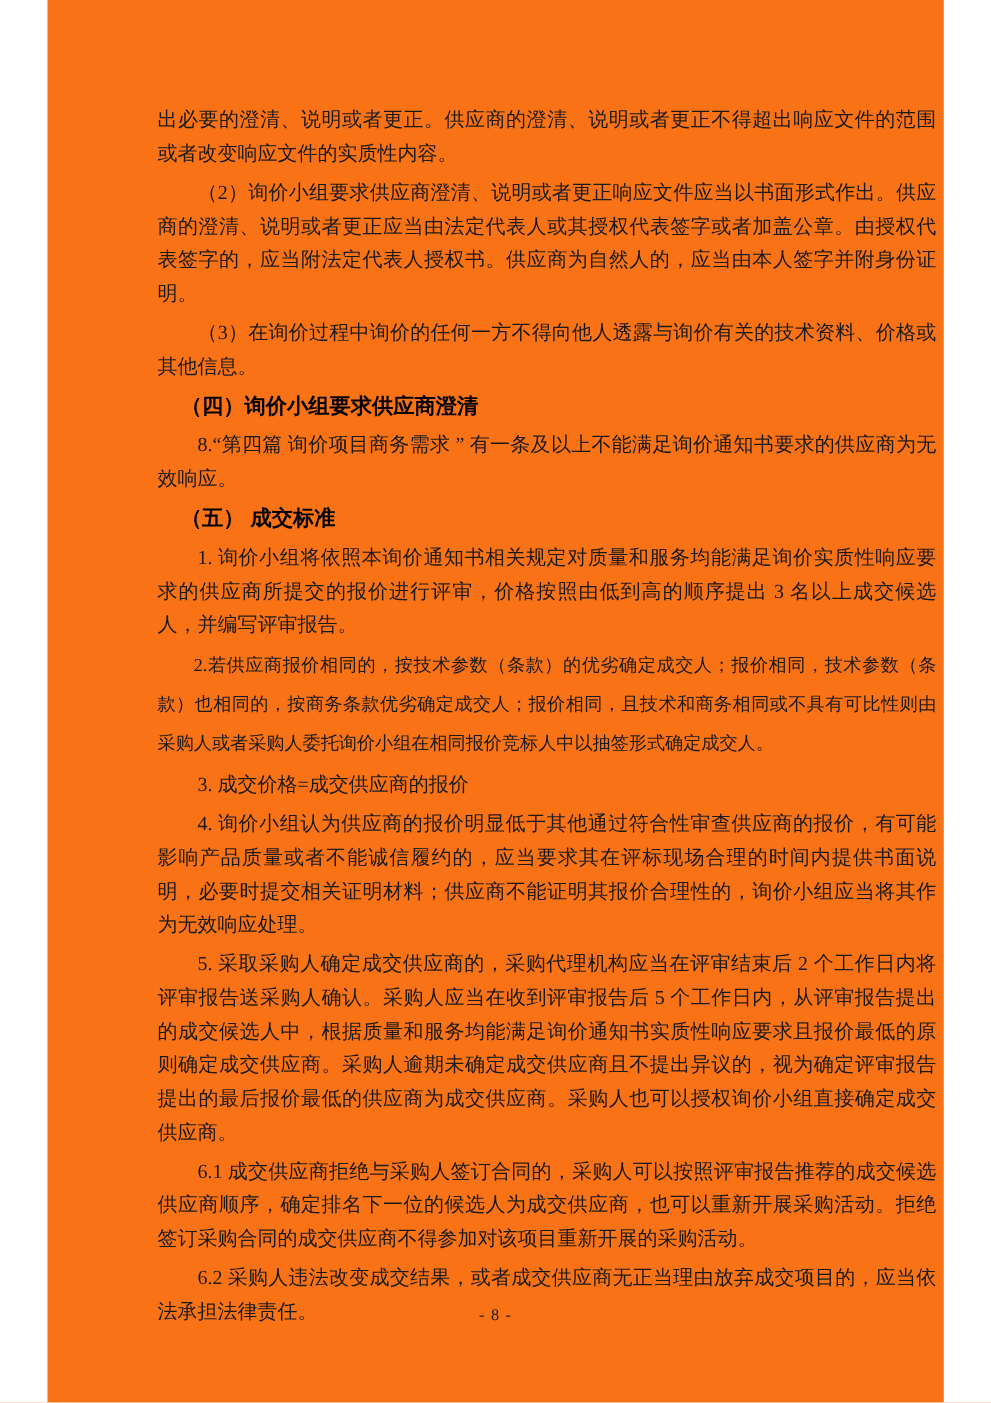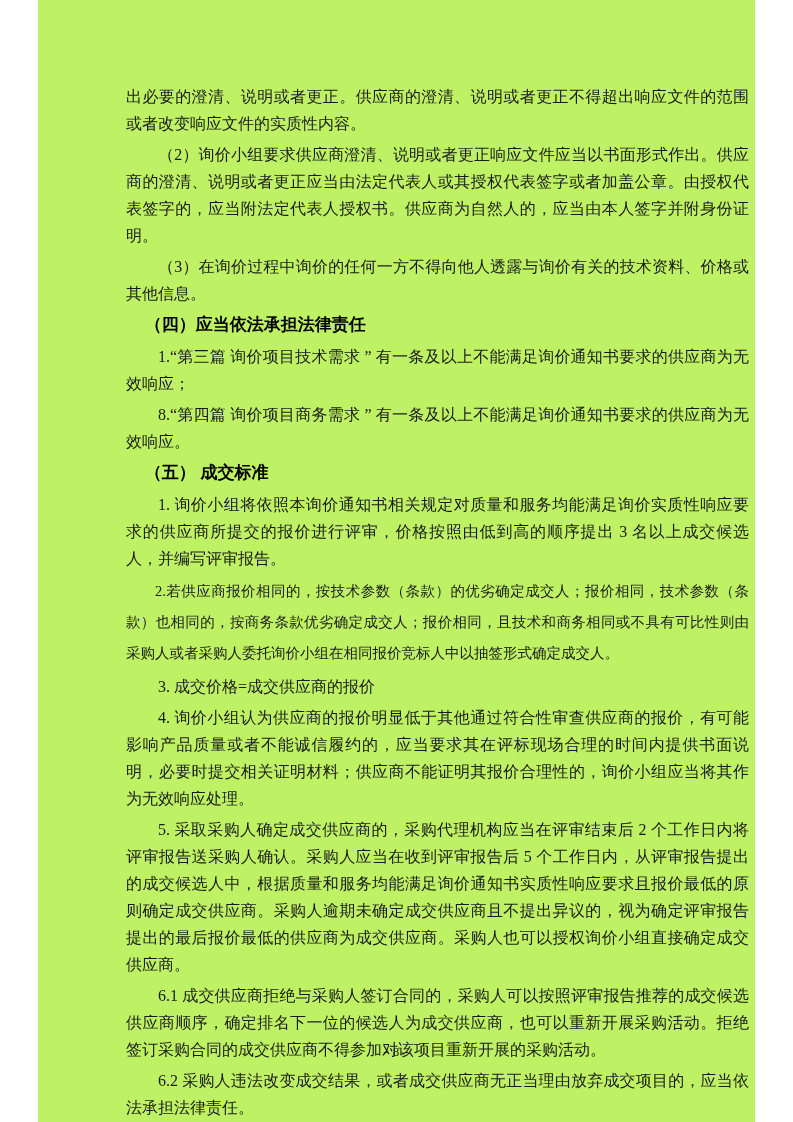--- a/index.html
+++ b/index.html
@@ -5,21 +5,21 @@
   * { margin: 0; padding: 0; box-sizing: border-box; }
   html, body {
     background: #ffffff;
     font-family: "Liberation Serif", "DejaVu Serif", serif;
   }
   .page {
     position: relative;
     width: 717px;
     height: 1122px;
     margin: 0 auto;
-    background: #bef264;
+    background: #f97316;
     overflow: hidden;
     color: #1a1a1a;
   }
   .content {
     position: absolute;
     left: 88px;
     top: 83px;
     width: 623px;
   }
   p.para {
@@ -61,22 +61,21 @@
   }
 </style>
 </head>
 <body>
 
 <div class="page">
   <div class="content">
     <p class="para no-indent">出必要的澄清、说明或者更正。供应商的澄清、说明或者更正不得超出响应文件的范围或者改变响应文件的实质性内容。</p>
     <p class="para">（2）询价小组要求供应商澄清、说明或者更正响应文件应当以书面形式作出。供应商的澄清、说明或者更正应当由法定代表人或其授权代表签字或者加盖公章。由授权代表签字的，应当附法定代表人授权书。供应商为自然人的，应当由本人签字并附身份证明。</p>
     <p class="para">（3）在询价过程中询价的任何一方不得向他人透露与询价有关的技术资料、价格或其他信息。</p>
-    <p class="para heading">（四）应当依法承担法律责任</p>
-    <p class="para">1.“第三篇 询价项目技术需求 ” 有一条及以上不能满足询价通知书要求的供应商为无效响应；</p>
+    <p class="para heading">（四）询价小组要求供应商澄清</p>
     <p class="para">8.“第四篇 询价项目商务需求 ” 有一条及以上不能满足询价通知书要求的供应商为无效响应。</p>
     <p class="para heading">（五） 成交标准</p>
     <p class="para">1. 询价小组将依照本询价通知书相关规定对质量和服务均能满足询价实质性响应要求的供应商所提交的报价进行评审，价格按照由低到高的顺序提出 3 名以上成交候选人，并编写评审报告。</p>
     <p class="para small">2.若供应商报价相同的，按技术参数（条款）的优劣确定成交人；报价相同，技术参数（条款）也相同的，按商务条款优劣确定成交人；报价相同，且技术和商务相同或不具有可比性则由采购人或者采购人委托询价小组在相同报价竞标人中以抽签形式确定成交人。</p>
     <p class="para">3. 成交价格=成交供应商的报价</p>
     <p class="para">4. 询价小组认为供应商的报价明显低于其他通过符合性审查供应商的报价，有可能影响产品质量或者不能诚信履约的，应当要求其在评标现场合理的时间内提供书面说明，必要时提交相关证明材料；供应商不能证明其报价合理性的，询价小组应当将其作为无效响应处理。</p>
     <p class="para">5. 采取采购人确定成交供应商的，采购代理机构应当在评审结束后 2 个工作日内将评审报告送采购人确认。采购人应当在收到评审报告后 5 个工作日内，从评审报告提出的成交候选人中，根据质量和服务均能满足询价通知书实质性响应要求且报价最低的原则确定成交供应商。采购人逾期未确定成交供应商且不提出异议的，视为确定评审报告提出的最后报价最低的供应商为成交供应商。采购人也可以授权询价小组直接确定成交供应商。</p>
     <p class="para">6.1 成交供应商拒绝与采购人签订合同的，采购人可以按照评审报告推荐的成交候选供应商顺序，确定排名下一位的候选人为成交供应商，也可以重新开展采购活动。拒绝签订采购合同的成交供应商不得参加对该项目重新开展的采购活动。</p>
     <p class="para">6.2 采购人违法改变成交结果，或者成交供应商无正当理由放弃成交项目的，应当依法承担法律责任。</p>
   </div>

